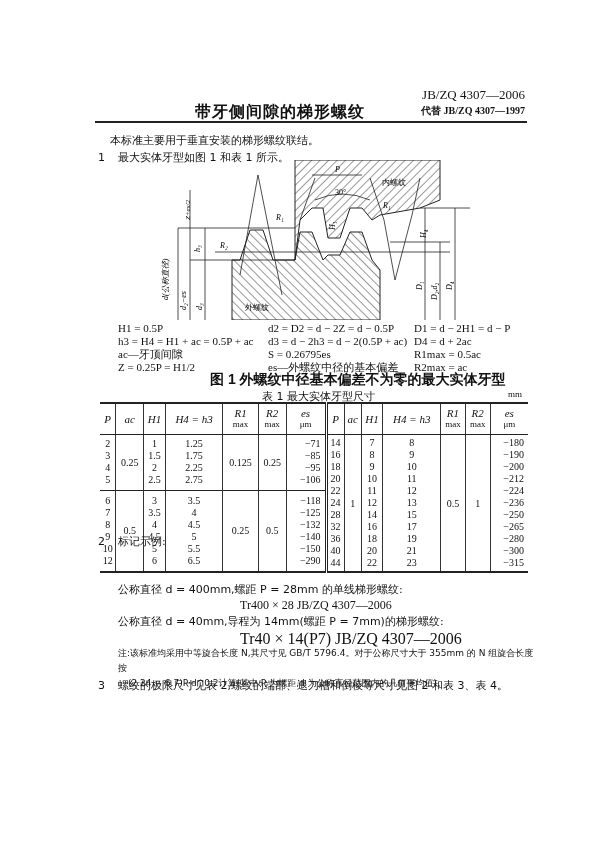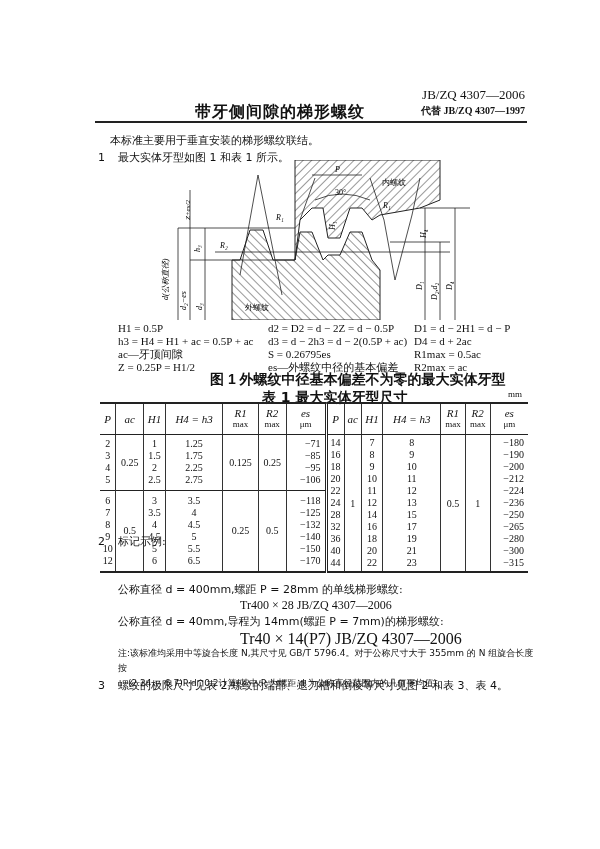--- a/index.html
+++ b/index.html
@@ -11,21 +11,21 @@
   .title { left:195px; top:102px; font-size:16px; font-weight:bold; letter-spacing:1px; font-family:Liberation Mono, monospace; }
   .rule { left:95px; top:121px; width:432px; height:2px; background:#222; }
   .para { font-size:11px; font-family:"DejaVu Sans", sans-serif; }
   .intro { left:110px; top:133px; }
   .sec1 { left:98px; top:150px; }
   .sec1 .num { display:inline-block; width:20px; }
   svg text { font-family:"Liberation Serif", serif; }
   .formulas { left:118px; top:322px; width:420px; font-family:"Liberation Serif", serif; font-size:11px; }
   .formulas .col { position:absolute; top:0; line-height:13px; }
   .fig-cap { left:210px; top:371px; font-size:14px; font-weight:bold; font-family:Liberation Sans, sans-serif; }
-  .tbl-cap { left:262px; top:389px; font-size:14px; font-weight:bold; font-family:"DejaVu Sans", sans-serif; }
+  .tbl-cap { left:262px; top:389px; font-size:11px; font-weight:normal; font-family:"DejaVu Sans", sans-serif; }
   .tbl-unit { left:508px; top:389px; font-size:9px; font-family:"Liberation Serif", serif; }
   table.t1 { position:absolute; left:100px; top:402px; width:428px; border-collapse:collapse;
              font-family:"Liberation Serif", serif; font-size:10px; }
   table.t1 td, table.t1 th { border-left:1px solid #333; border-right:1px solid #333; text-align:center; padding:0; }
   table.t1 th { height:30px; border-bottom:1.5px solid #222; font-weight:normal; font-style:italic; font-size:11px; line-height:11px; }
   table.t1 th .sub { font-style:normal; font-size:9px; display:block; }
   table.t1 { border-top:2px solid #222; border-bottom:2px solid #222; }
   table.t1 tr.grp-sep td { border-top:1.5px solid #222; }
   table.t1 td.stack { line-height:12px; vertical-align:middle; padding:2px 0; }
   table.t1 td.right { text-align:right; padding-right:4px; }
@@ -262,21 +262,21 @@
           <div>6.5</div>
       </td>
       <td>0.25</td>
       <td>0.5</td>
       <td class="stack right">
         <div>−118</div>
           <div>−125</div>
           <div>−132</div>
           <div>−140</div>
           <div>−150</div>
-          <div>−170</div>
+          <div>−290</div>
       </td>
     </tr>
   </tbody>
 </table>
 
 <div class="abs para sec2">
   <span class="num">2</span><span>标记示例:</span>
 </div>
 <div class="abs para ex1">公称直径 d = 400mm,螺距 P = 28mm 的单线梯形螺纹:</div>
 <div class="abs ex1-code">Tr400 × 28    JB/ZQ 4307—2006</div>

